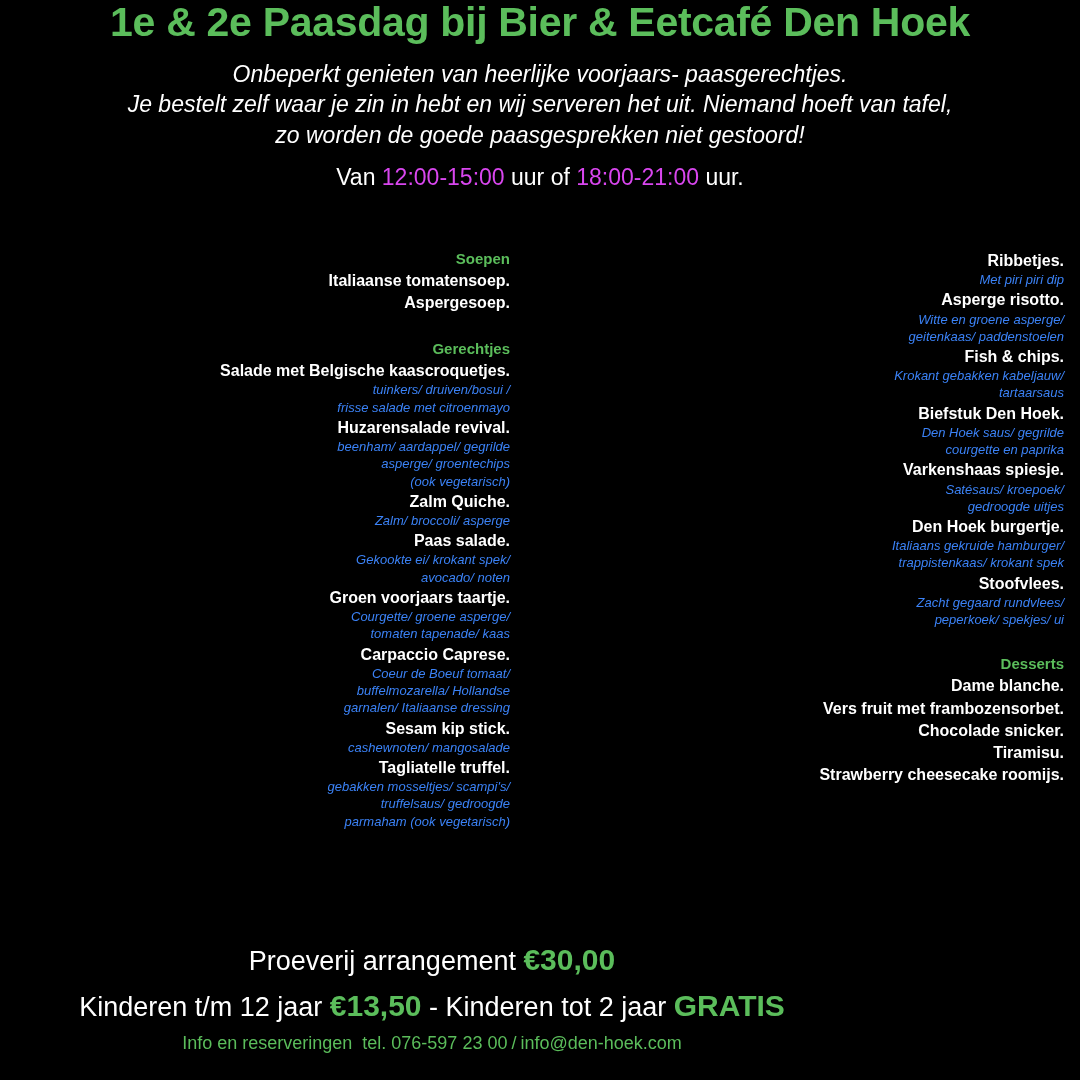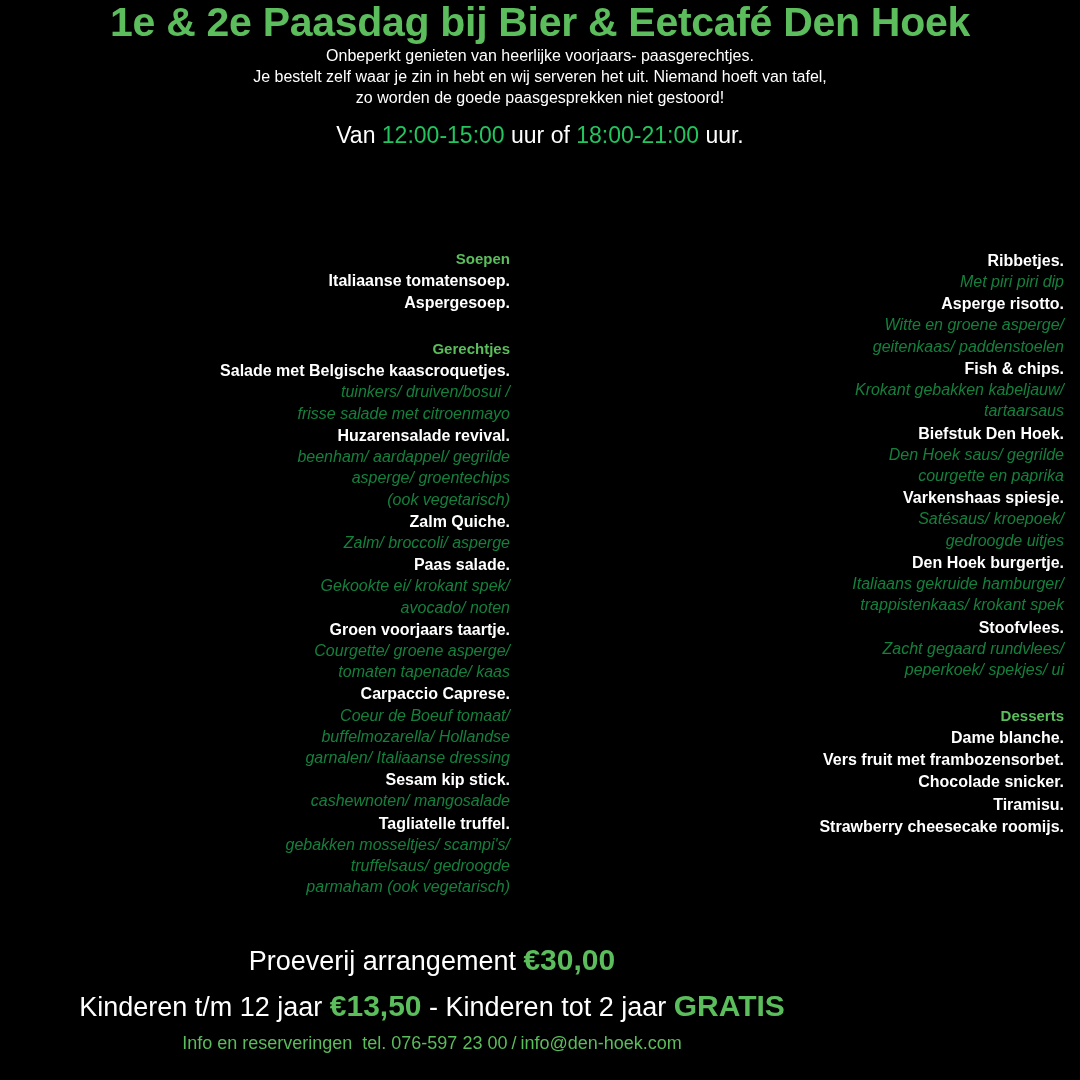--- a/index.html
+++ b/index.html
@@ -26,32 +26,34 @@
     text-align: center;
   }
   .title {
     color: #5bbd5b;
     font-size: 41px;
     font-weight: bold;
     letter-spacing: -0.3px;
     line-height: 1.1;
   }
   .subtitle {
-    font-size: 16px;
+    margin-top: 14px;
+    font-size: 23px;
     line-height: 1.32;
     color: #ffffff;
     padding: 0 60px;
+    font-style: italic;
   }
   .times {
     margin-top: 14px;
     font-size: 23px;
     color: #ffffff;
   }
   .times .hl {
-    color: #22c55e;
+    color: #d946ef;
   }
 
   
   .columns {
     position: absolute;
     top: 250px;
     left: 0;
     width: 1080px;
     display: flex;
   }
@@ -88,23 +90,23 @@
   .item {
     margin-bottom: 1px;
   }
   .item-name {
     font-size: 16px;
     font-weight: bold;
     color: #ffffff;
     line-height: 1.32;
   }
   .item-desc {
-    font-size: 16px;
+    font-size: 13px;
     font-style: italic;
-    color: #15803d;
+    color: #3b82f6;
     line-height: 1.33;
     padding-left: 10px;
   }
 
   
   .footer {
     position: absolute;
     left: 0;
     bottom: 26px;
     width: 864px;

